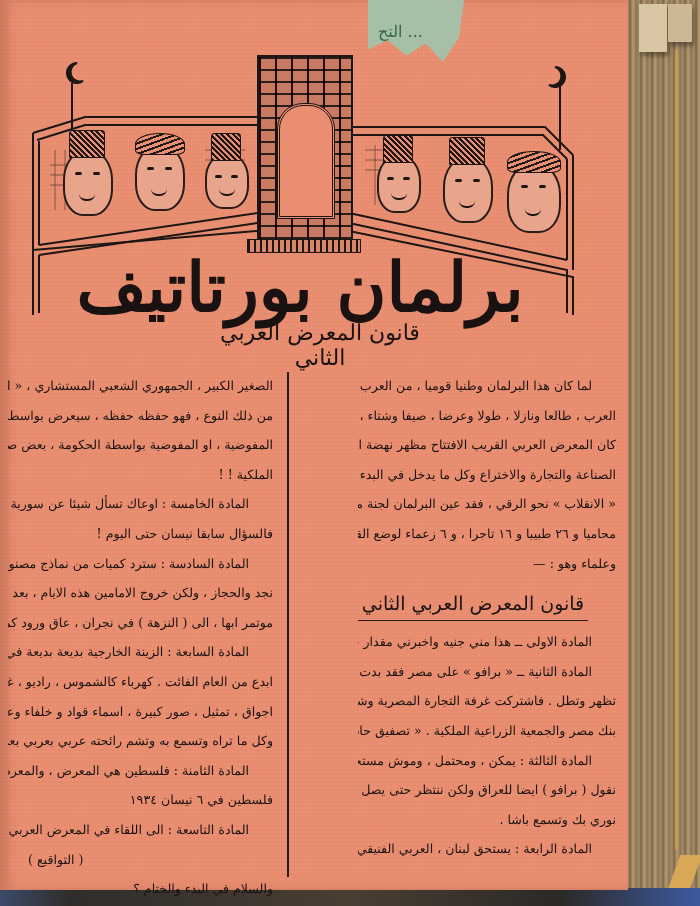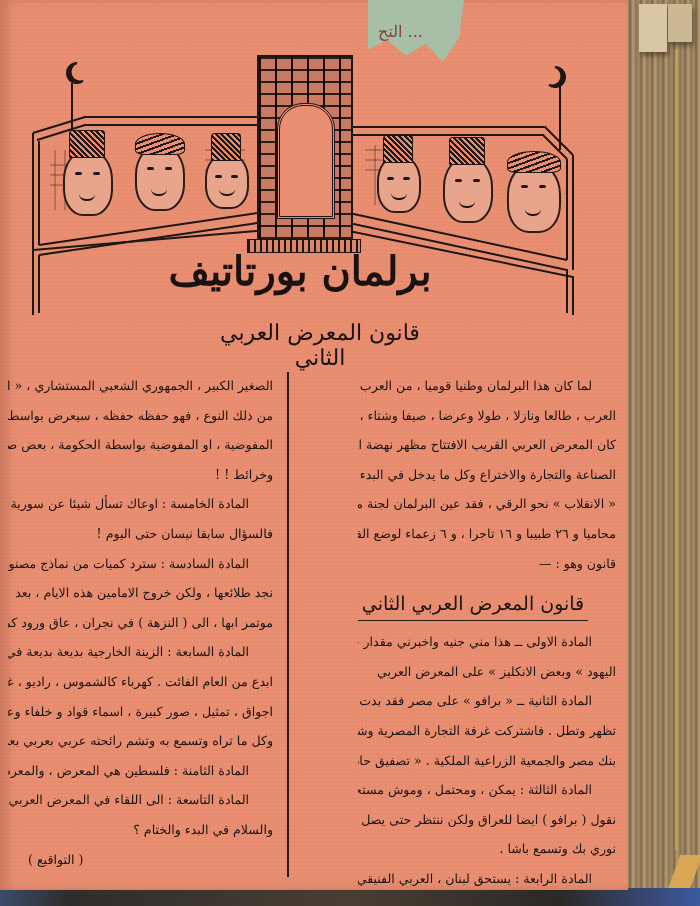--- a/index.html
+++ b/index.html
@@ -40,29 +40,29 @@
     background-size:4px 4px, 7px 7px;
     box-shadow:inset 8px 0 10px rgba(120,60,40,.25);
     direction:rtl;
   }
   .torn-label {
     position:absolute; left:368px; top:0; width:96px; height:62px;
     background:#a6bfa6;
     clip-path:polygon(0 0,100% 0,95% 60%,78% 100%,60% 70%,40% 90%,20% 65%,0 80%);
   }
   .torn-label span {
-    position:absolute; left:10px; top:22px; font-size:16px; color:#7f1d1d; opacity:.8;
+    position:absolute; left:10px; top:22px; font-size:16px; color:#14532d; opacity:.8;
     font-family:"DejaVu Serif", serif; direction:rtl;
   }
   
   .masthead { position:absolute; left:25px; top:55px; width:555px; height:250px; }
   .masthead svg { position:absolute; left:0; top:0; }
   .mast-title {
     position:absolute; left:40px; top:192px; width:470px; text-align:center;
-    font-family:"DejaVu Serif", serif; font-size:40px; font-weight:bold; color:#1a1210;
+    font-family:"DejaVu Serif", serif; font-size:68px; font-weight:bold; color:#1a1210;
     direction:rtl; letter-spacing:2px;
   }
   .face {
     position:absolute; width:46px; height:62px;
     border-radius:45% 45% 40% 40%;
     background:#e8a58c; border:2px solid #2a1c18;
   }
   .face .hat { position:absolute; left:4px; top:-22px; width:34px; height:26px; background:repeating-linear-gradient(45deg,#1e1614 0 2px,#e98e71 2px 4px); border:1.5px solid #1e1614; border-radius:3px 3px 0 0;}
   .face .turban { position:absolute; left:-2px; top:-14px; width:48px; height:20px; background:repeating-linear-gradient(-20deg,#1e1614 0 2px,#e98e71 2px 5px); border:1.5px solid #1e1614; border-radius:50% 50% 20% 20%;}
   .face .eye { position:absolute; top:20px; width:7px; height:3px; background:#1e1614; border-radius:2px;}
@@ -200,45 +200,45 @@
 
   <div class="col-divider"></div>
 
   <div class="col col-right">
     <p class="indent">لما كان هذا البرلمان وطنيا قوميا ، من العرب والى</p>
     <p>العرب ، طالعا ونازلا ، طولا وعرضا ، صيفا وشتاء ، ولما</p>
     <p>كان المعرض العربي القريب الافتتاح مظهر نهضة العرب في</p>
     <p>الصناعة والتجارة والاختراع وكل ما يدخل في البدء</p>
     <p>« الانقلاب » نحو الرقي ، فقد عين البرلمان لجنة من «٦٦»</p>
     <p>محاميا و ٢٦ طبيبا و ١٦ تاجرا ، و ٦ زعماء لوضع القانون</p>
-    <p>قانون وهو : —</p>
+    <p>وعلماء وهو : —</p>
     <div class="subhead">قانون المعرض العربي الثاني</div>
     <p class="indent">المادة الاولى ــ هذا مني جنيه واخبرني مقدار حنق</p>
-    <p>اليهود » وبعض الانكليز » على المعرض العربي</p>
     <p class="indent">المادة الثانية ــ « برافو » على مصر فقد بدت طلائعها</p>
     <p>تظهر وتطل . فاشتركت غرفة التجارة المصرية وشركات</p>
     <p>بنك مصر والجمعية الزراعية الملكية . « تصفيق حاد » !</p>
     <p class="indent">المادة الثالثة : يمكن ، ومحتمل ، وموش مستحيل ان</p>
     <p>نقول ( برافو ) ايضا للعراق ولكن ننتظر حتى يصل صديقنا</p>
     <p>نوري بك وتسمع باشا .</p>
     <p class="indent">المادة الرابعة : يستحق لبنان ، العربي الفنيقي الفرنسوي</p>
   </div>
 
   <div class="col col-left">
     <p>الصغير الكبير ، الجمهوري الشعبي المستشاري ، « ابتسامة »</p>
     <p>من ذلك النوع ، فهو حفظه حفظه ، سيعرض بواسطة</p>
     <p>المفوضية ، او المفوضية بواسطة الحكومة ، بعض صور</p>
-    <p>وخرائط ! !</p>
+    <p>الملكية ! !</p>
     <p class="indent">المادة الخامسة : اوعاك تسأل شيئا عن سورية الان</p>
     <p>فالسؤال سابقا نيسان حتى اليوم !</p>
     <p class="indent">المادة السادسة : سترد كميات من نماذج مصنوعات</p>
-    <p>نجد طلائعها ، ولكن خروج الامامين هذه الايام ، بعد</p>
+    <p>نجد والحجاز ، ولكن خروج الامامين هذه الايام ، بعد</p>
     <p>موتمر ابها ، الى ( النزهة ) في نجران ، عاق ورود كميات اكثر</p>
     <p class="indent">المادة السابعة : الزينة الخارجية بديعة بديعة في المعرض</p>
     <p>ابدع من العام الفائت . كهرباء كالشموس ، راديو ، غناء ،</p>
     <p>اجواق ، تمثيل ، صور كبيرة ، اسماء قواد و خلفاء وعلماء وشهداء</p>
     <p>وكل ما تراه وتسمع به وتشم رائحته عربي بعربي بعربي !</p>
     <p class="indent">المادة الثامنة : فلسطين هي المعرض ، والمعرض هو</p>
+    <p>فلسطين في ٦ نيسان ١٩٣٤</p>
     <p class="indent">المادة التاسعة : الى اللقاء في المعرض العربي بالاخير</p>
+    <p style="text-align:left;padding-left:20px;">( التواقيع )</p>
     <p>والسلام في البدء والختام ؟</p>
-    <p style="text-align:left;padding-left:20px;">( التواقيع )</p>
   </div>
 </div>
 
 </body></html>

